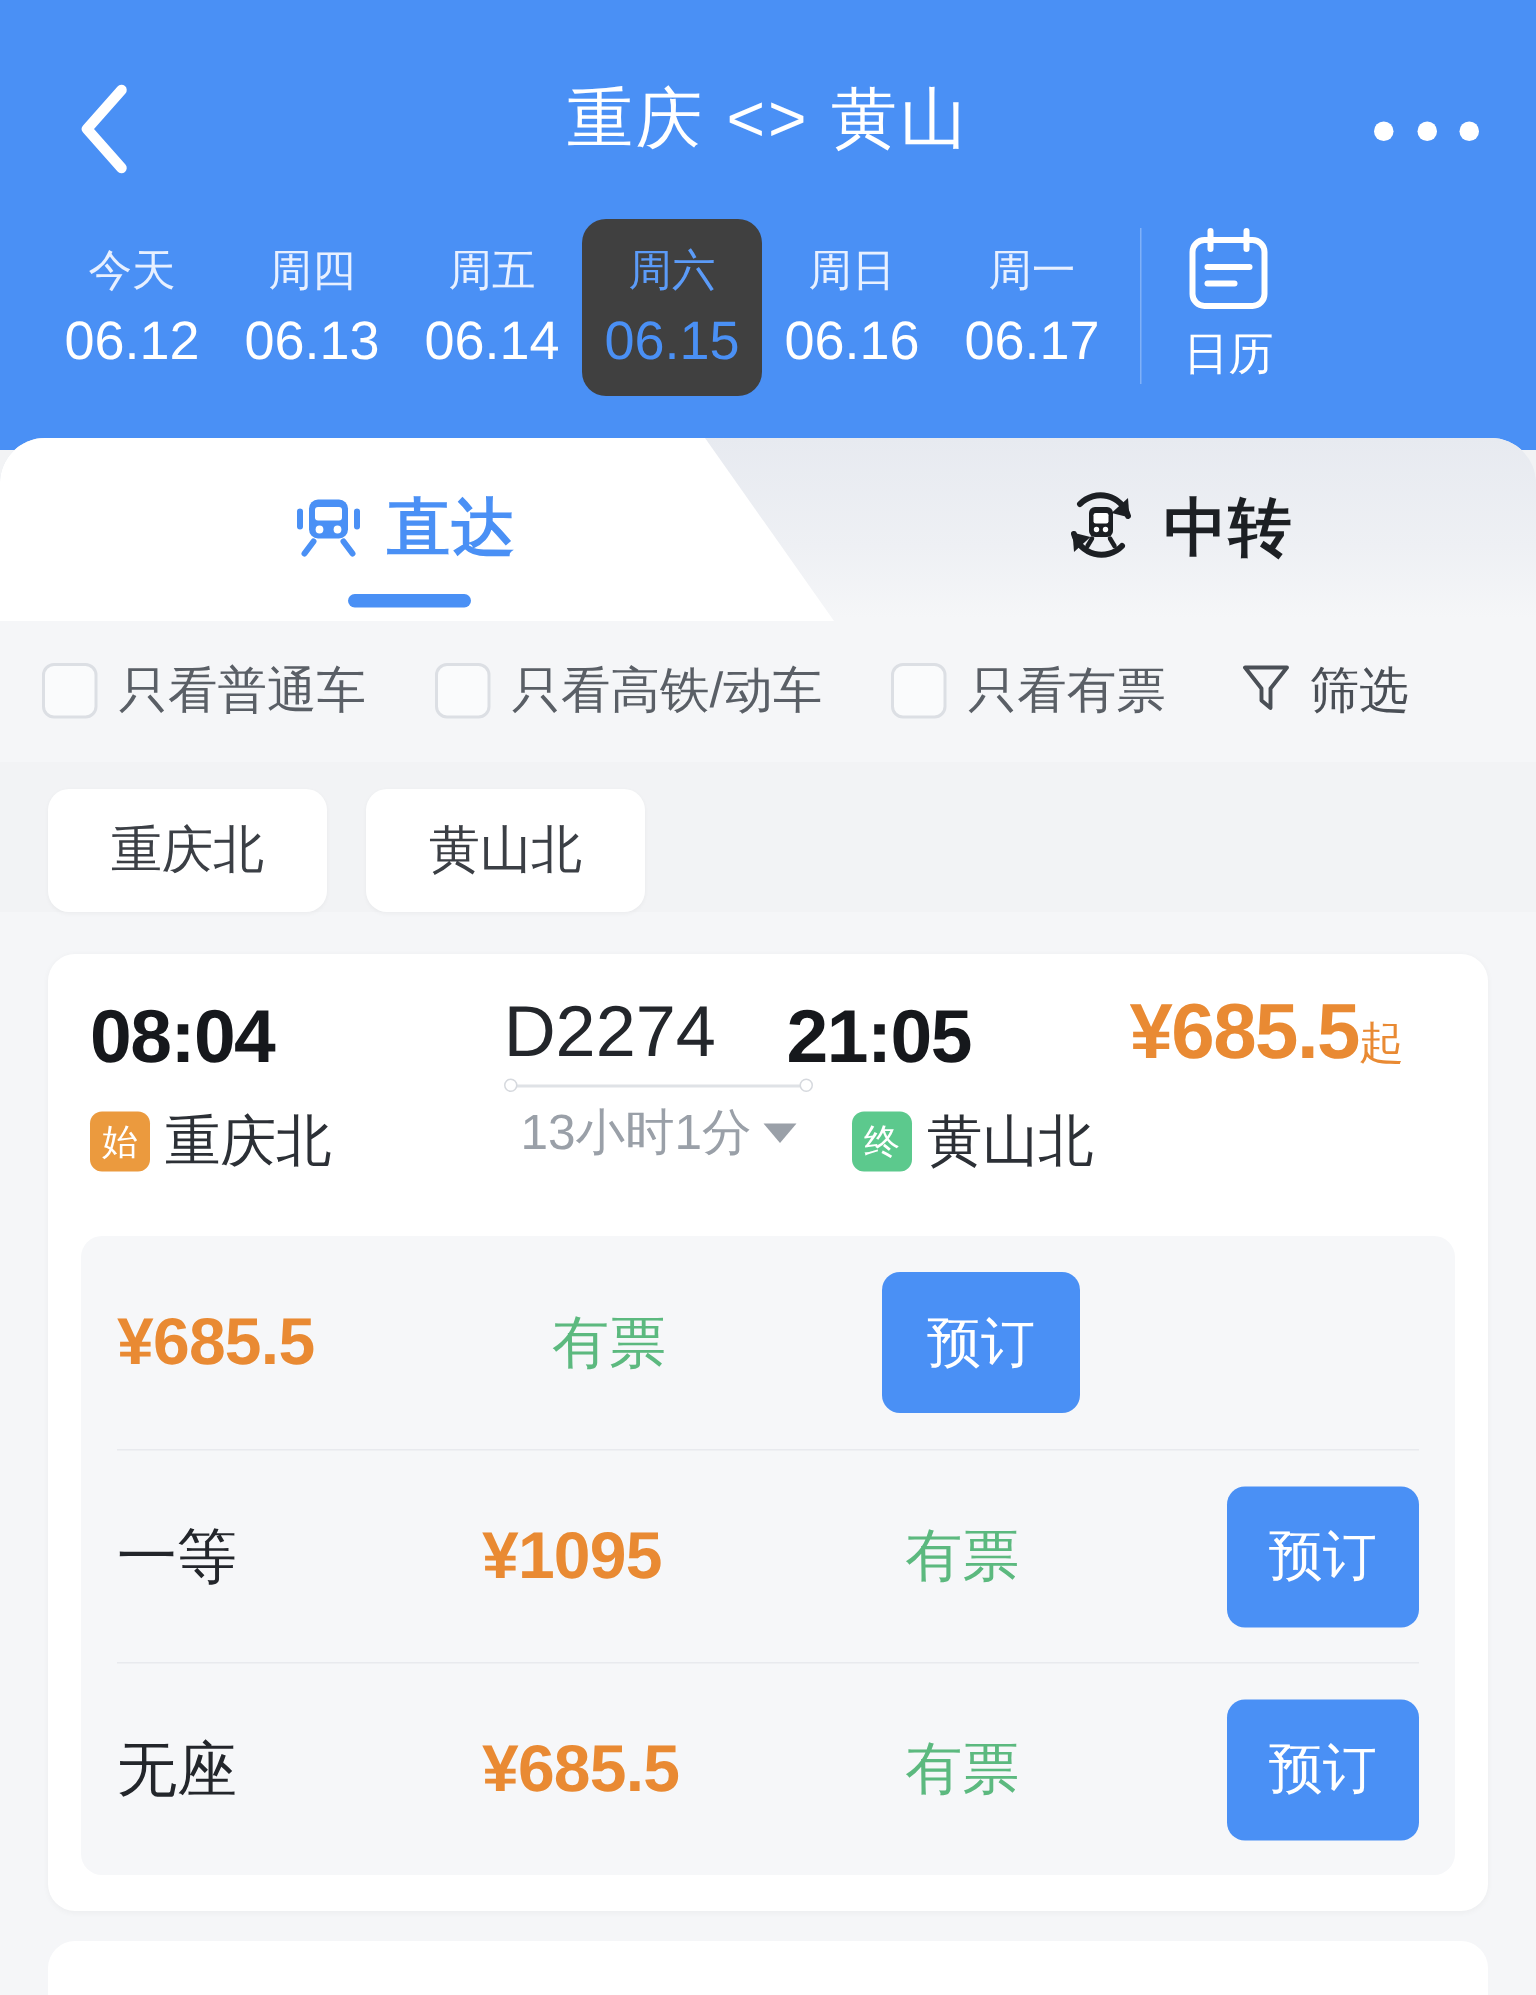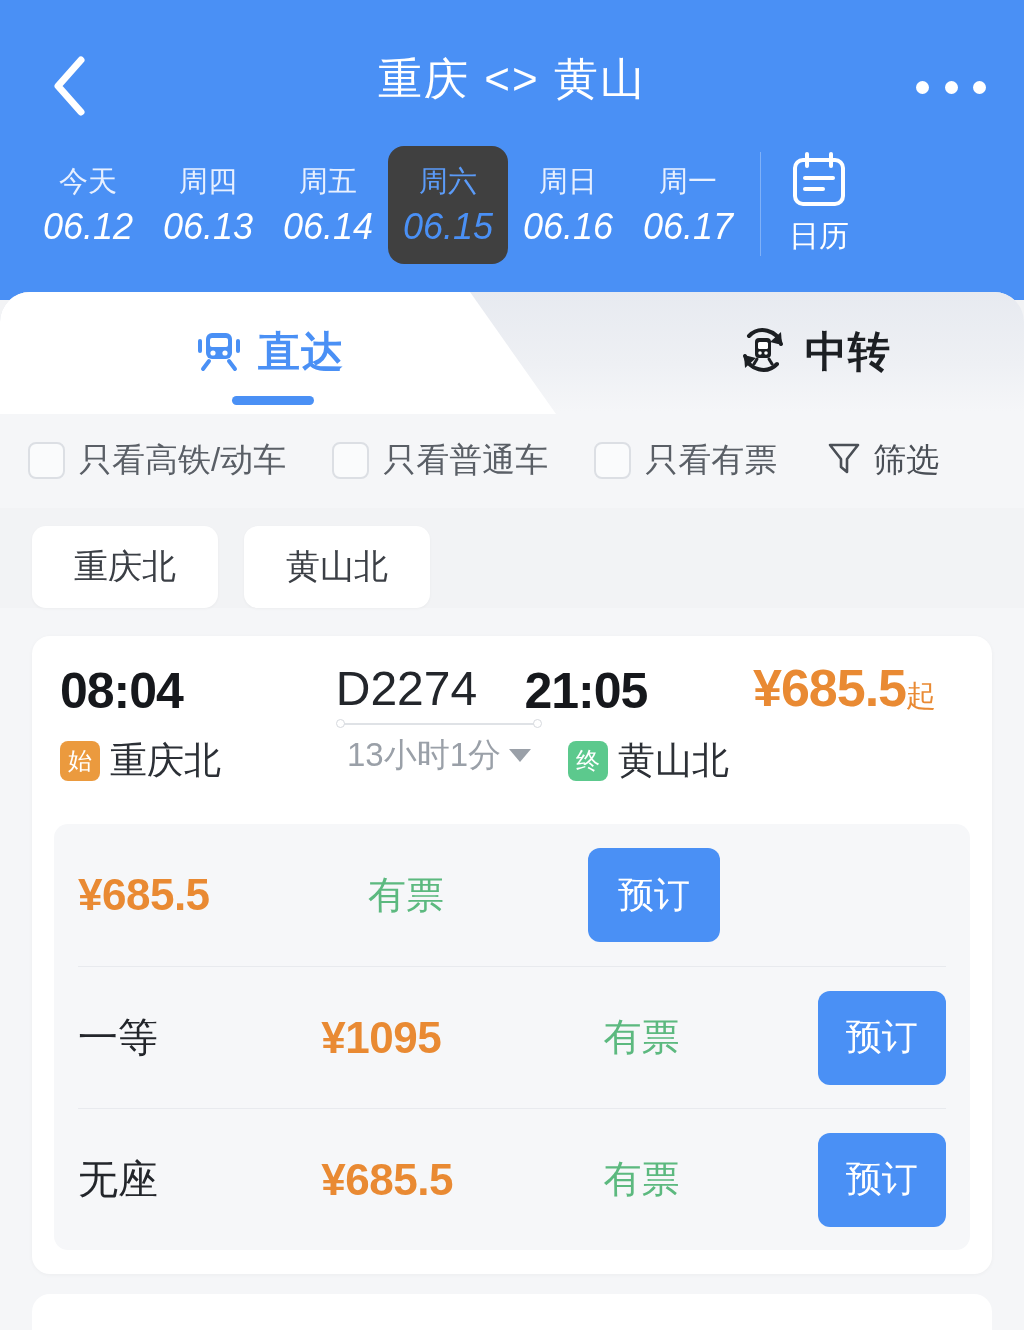--- a/index.html
+++ b/index.html
@@ -90,21 +90,20 @@
     color: #e8f0ff;
     font-size: 29px;
     line-height: 44px;
     font-weight: 400;
   }
   .date-item .dnum {
     color: #ffffff;
     font-size: 36px;
     line-height: 48px;
     font-weight: 400;
-    font-style: italic;
   }
   .date-item.selected { background: #404040; }
   .date-item.selected .dow { color: #5b9bf8; font-weight: 500; }
   .date-item.selected .dnum { color: #4a90f5; font-weight: 500; }
 
   .cal-sep {
     width: 1px;
     height: 104px;
     background: rgba(255,255,255,0.30);
     margin: 12px 0 0 12px;
@@ -156,21 +155,21 @@
     position: absolute;
     top: 0;
     height: 120px;
     display: flex;
     align-items: center;
     justify-content: center;
     gap: 16px;
     cursor: pointer;
   }
   .tab-direct { left: 80px; width: 380px; }
-  .tab-transfer { left: 624px; width: 380px; text-align: center; }
+  .tab-transfer { left: 595px; width: 380px; text-align: center; }
   .tab .tlabel {
     font-size: 42px;
     font-weight: 700;
     letter-spacing: 1px;
   }
   .tab-direct .tlabel { color: #4a90f5; font-family: Liberation Serif, serif; }
   .tab-transfer .tlabel { color: #1c1f23; }
   .tab-underline {
     position: absolute;
     left: 232px;
@@ -529,25 +528,25 @@
           <path d="M32 35 L35 40" stroke="#1c1f23" stroke-width="3" stroke-linecap="round"></path>
         </svg>
       </span>
       <span class="tlabel">中转</span>
     </div>
   </div>
 
   <div class="filters">
     <div class="chk-item">
       <span class="chk-box"></span>
-      <span class="chk-label">只看高铁/动车</span>
+      <span class="chk-label">只看普通车</span>
     </div>
     <div class="chk-item">
       <span class="chk-box"></span>
-      <span class="chk-label">只看普通车</span>
+      <span class="chk-label">只看高铁/动车</span>
     </div>
     <div class="chk-item">
       <span class="chk-box"></span>
       <span class="chk-label">只看有票</span>
     </div>
     <div class="filter-btn">
       <span>
         <svg width="34" height="36" viewBox="0 0 34 36" fill="none">
           <path d="M3 5 H31 L20 19 V32 L14 27 V19 Z" stroke="#4a4f56" stroke-width="2.6" stroke-linejoin="round"></path>
         </svg>

